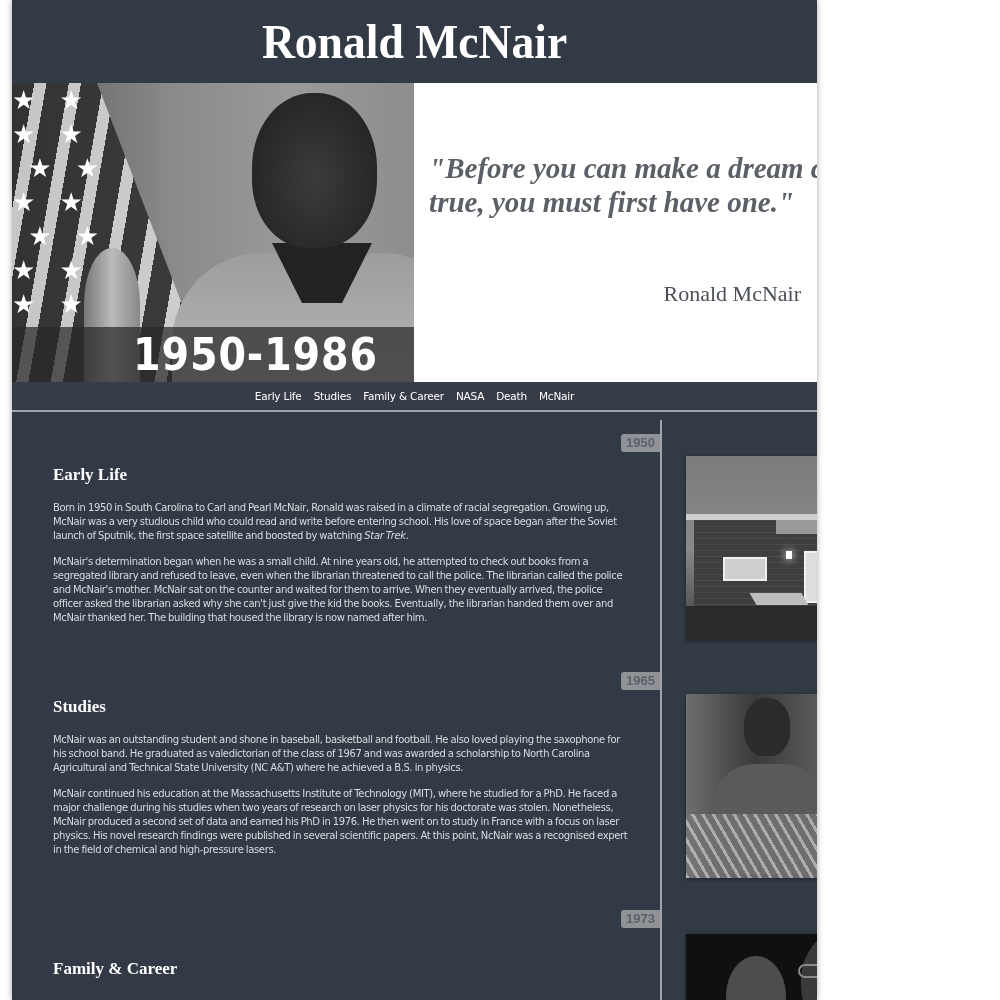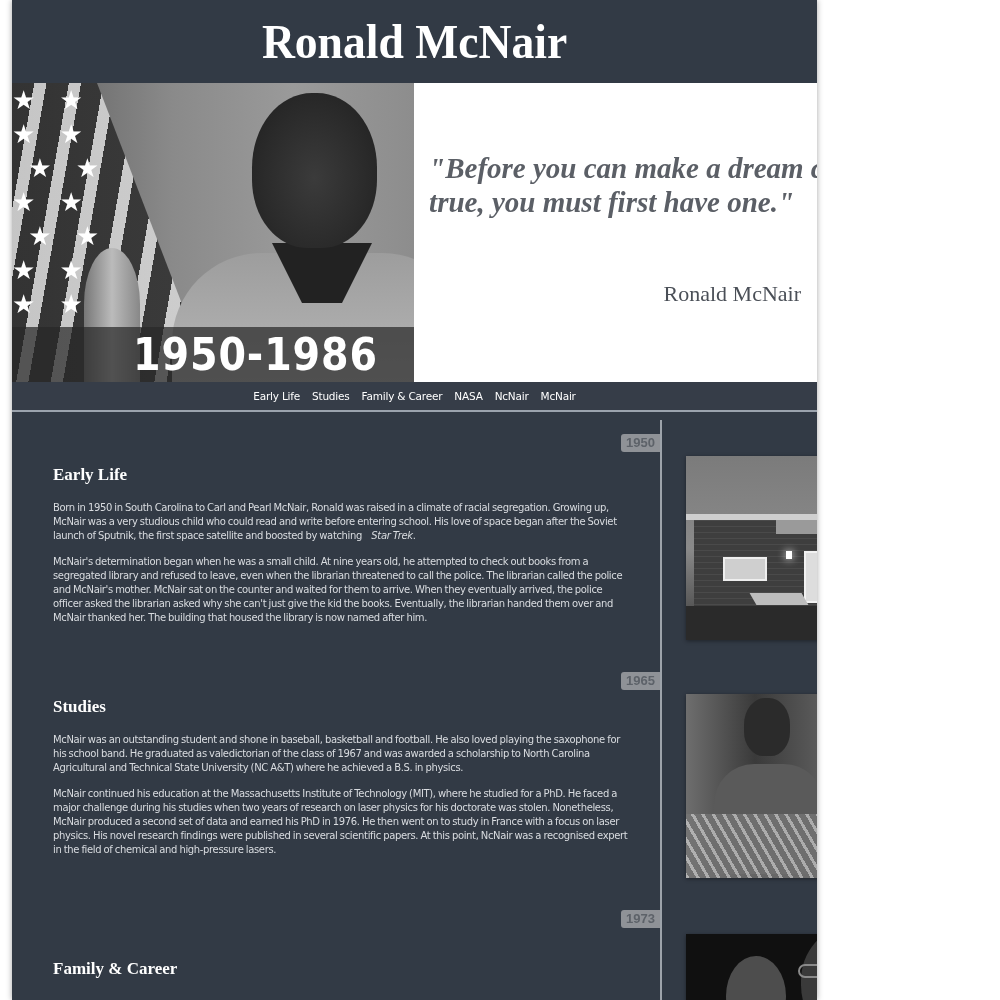--- a/index.html
+++ b/index.html
@@ -144,21 +144,21 @@
     }
     .section p {
       font-family: "DejaVu Sans", sans-serif;
       font-size: 10px;
       line-height: 14px;
       color: #d9dce0;
       margin-bottom: 12px;
       letter-spacing: -0.35px;
       word-spacing: -0.5px;
     }
-    .section p i { font-style: italic; margin-left: 7px; }
+    .section p i { font-style: italic; }
     .figure {
       position: absolute; left: 674px; width: 276px;
       background: #1c2029;
       box-shadow: 0 1px 4px rgba(0,0,0,0.4);
     }
     .figure .img { width: 276px; height: 184px; position: relative; overflow: hidden; }
     .figure .caption {
       height: 18px; line-height: 18px;
       text-align: center;
       color: #ffffff;
@@ -218,21 +218,21 @@
       <blockquote class="quote-text">"Before you can make a dream come true, you must first have one."</blockquote>
       <div class="quote-author">Ronald McNair</div>
     </div>
   </section>
 
   <nav class="nav">
     <a href="#">Early Life</a>
     <a href="#">Studies</a>
     <a href="#">Family &amp; Career</a>
     <a href="#">NASA</a>
-    <a href="#">NcNair</a>
+    <a href="#">Death</a>
     <a href="#">McNair</a>
   </nav>
 
   <main class="content">
     <div class="timeline-line"></div>
 
     <div class="year-badge" style="top:22px">1950</div>
     <div class="year-badge" style="top:260px">1965</div>
     <div class="year-badge" style="top:498px">1973</div>
 

